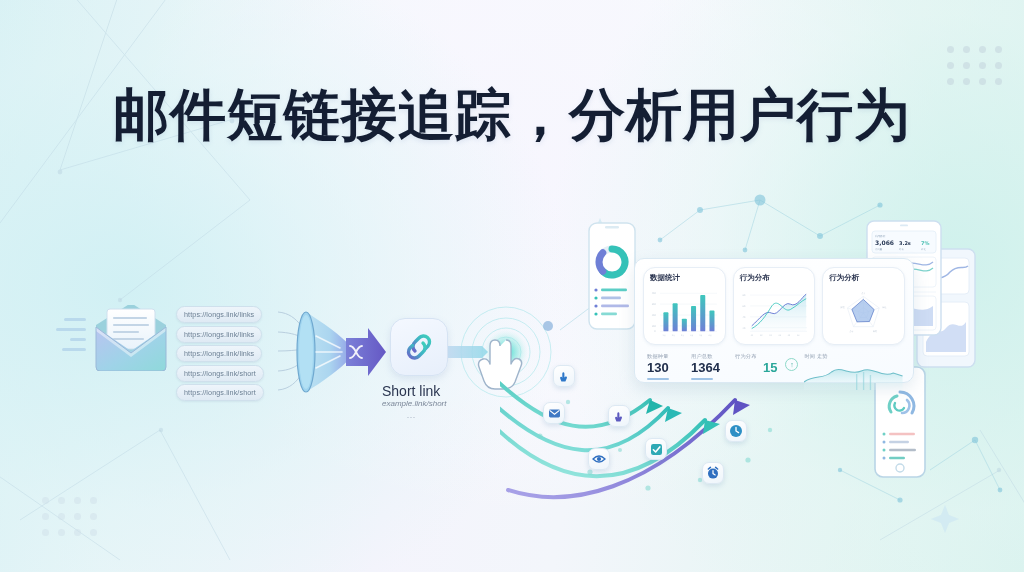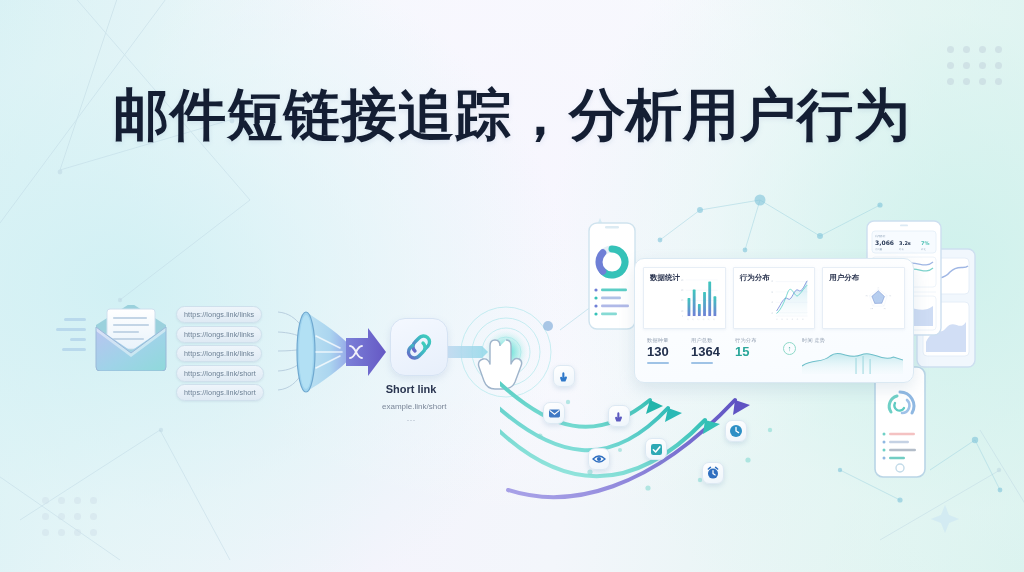--- a/index.html
+++ b/index.html
@@ -62,49 +62,49 @@
   #funnel { position: absolute; left: 292px; top: 306px; width: 96px; height: 92px; }
 
   
   #shortlink { position: absolute; left: 390px; top: 318px; width: 58px; }
   #sl-card {
     width: 58px; height: 58px; border-radius: 15px;
     background: linear-gradient(160deg,#f4f8ff,#e7effb);
     border: 1px solid #d6e3f3; box-shadow: 0 3px 7px rgba(110,140,190,.17);
     display:flex; align-items:center; justify-content:center;
   }
-  #sl-title { margin-top: 7px; text-align:center; font-size: 11px; font-weight: 700; color:#2a3550; width: 58px; white-space:nowrap; transform: translateX(-8px);}
-  #sl-sub { margin-top: 7px; text-align:center; font-size: 8px; color:#7b8799; width: 58px; white-space:nowrap; transform: translateX(-8px);}
+  #sl-title { margin-top: 7px; text-align:center; font-size: 14px; font-weight: 400; color:#2a3550; width: 58px; white-space:nowrap; transform: translateX(-8px);}
+  #sl-sub { margin-top: 0; text-align:center; font-size: 8px; color:#7b8799; width: 58px; white-space:nowrap; transform: translateX(-8px); font-style: italic;}
   #sl-dots { margin-top: 4px; text-align:center; font-size: 9px; color:#aab5c4; width:58px; transform: translateX(-8px);}
 
   
   #arrow-ripple { position: absolute; left: 448px; top: 290px; width: 130px; height: 120px; }
 
   
   #dash {
     position: absolute; left: 634px; top: 258px; width: 280px; height: 125px;
     background: linear-gradient(170deg,#ffffff 0%,#f7fbff 100%);
     border: 1px solid #dbe9f3; border-radius: 10px;
     box-shadow: 0 6px 16px rgba(110,150,180,.18);
     padding: 8px; display: flex; flex-direction: column; gap: 6px;
   }
   #dash-cards { display:flex; gap: 7px; height: 78px; }
   .dcard {
-    flex:1; background:#fff; border:1px solid #e7eef6; border-radius: 1px;
+    flex:1; background:#fff; border:1px solid #e7eef6; border-radius: 12px;
     padding: 5px 6px; box-shadow: 0 1px 3px rgba(140,170,200,.13);
-    display:flex; flex-direction:row;
+    display:flex; flex-direction:column;
   }
   .dcard-title { font-size: 7.5px; font-weight: 800; color:#2b3550; margin-bottom: 3px; }
   .dcard-body { flex:1; position: relative; }
   #dash-stats { display:flex; gap: 4px; align-items:flex-start; padding: 2px 2px 0 4px; }
   .stat { min-width: 40px; }
   .stat-label { font-size: 5.2px; color:#93a0b2; letter-spacing:.2px; }
   .stat-value { font-size: 13px; font-weight: 800; color:#22304d; line-height: 1.25; }
   .stat-bar { width: 22px; height: 2px; border-radius:2px; background:#9fc3e6; margin-top: 2px; }
-  .stat.accent .stat-value { color:#2aa79a; }
+  .stat.accent .stat-value { color:#2aa79a;margin-left:28px; }
   #stat-badge {
     width: 13px; height: 13px; border-radius: 50%;
     border: 1px solid #8ed9c9; color:#34a795; font-size: 7px;
     display:flex; align-items:center; justify-content:center; margin: 5px 2px 0 4px;
   }
   .spark-wrap { flex:1; height: 26px; margin-top: 4px; }
 
   
   .device { position: absolute; }
   #phone-left { left: 588px; top: 222px; width: 48px; height: 108px; }
@@ -576,21 +576,21 @@
                   <text x="35" y="55">03</text>
                 <text x="46" y="55">04</text>
                   <text x="57" y="55">05</text>
                   <text x="68" y="55">06</text>
               </g>
             </svg>
           </div>
         </div>
 
         <div class="dcard">
-          <div class="dcard-title">用户分布</div>
+          <div class="dcard-title">行为分析</div>
           <div class="dcard-body">
             <svg width="100%" height="100%" viewBox="0 0 82 58">
               <g transform="translate(41,30)">
                 <g fill="none" stroke="#e6edf5" stroke-width=".7">
                   <polygon points="0,-20 19,-6.2 11.8,16.2 -11.8,16.2 -19,-6.2"></polygon>
                   <polygon points="0,-13 12.4,-4 7.6,10.5 -7.6,10.5 -12.4,-4"></polygon>
                   <polygon points="0,-6.6 6.3,-2 3.9,5.3 -3.9,5.3 -6.3,-2"></polygon>
                   <line x1="0" y1="0" x2="0" y2="-20"></line>
                     <line x1="0" y1="0" x2="19" y2="-6.2"></line>
                   <line x1="0" y1="0" x2="11.8" y2="16.2"></line>

